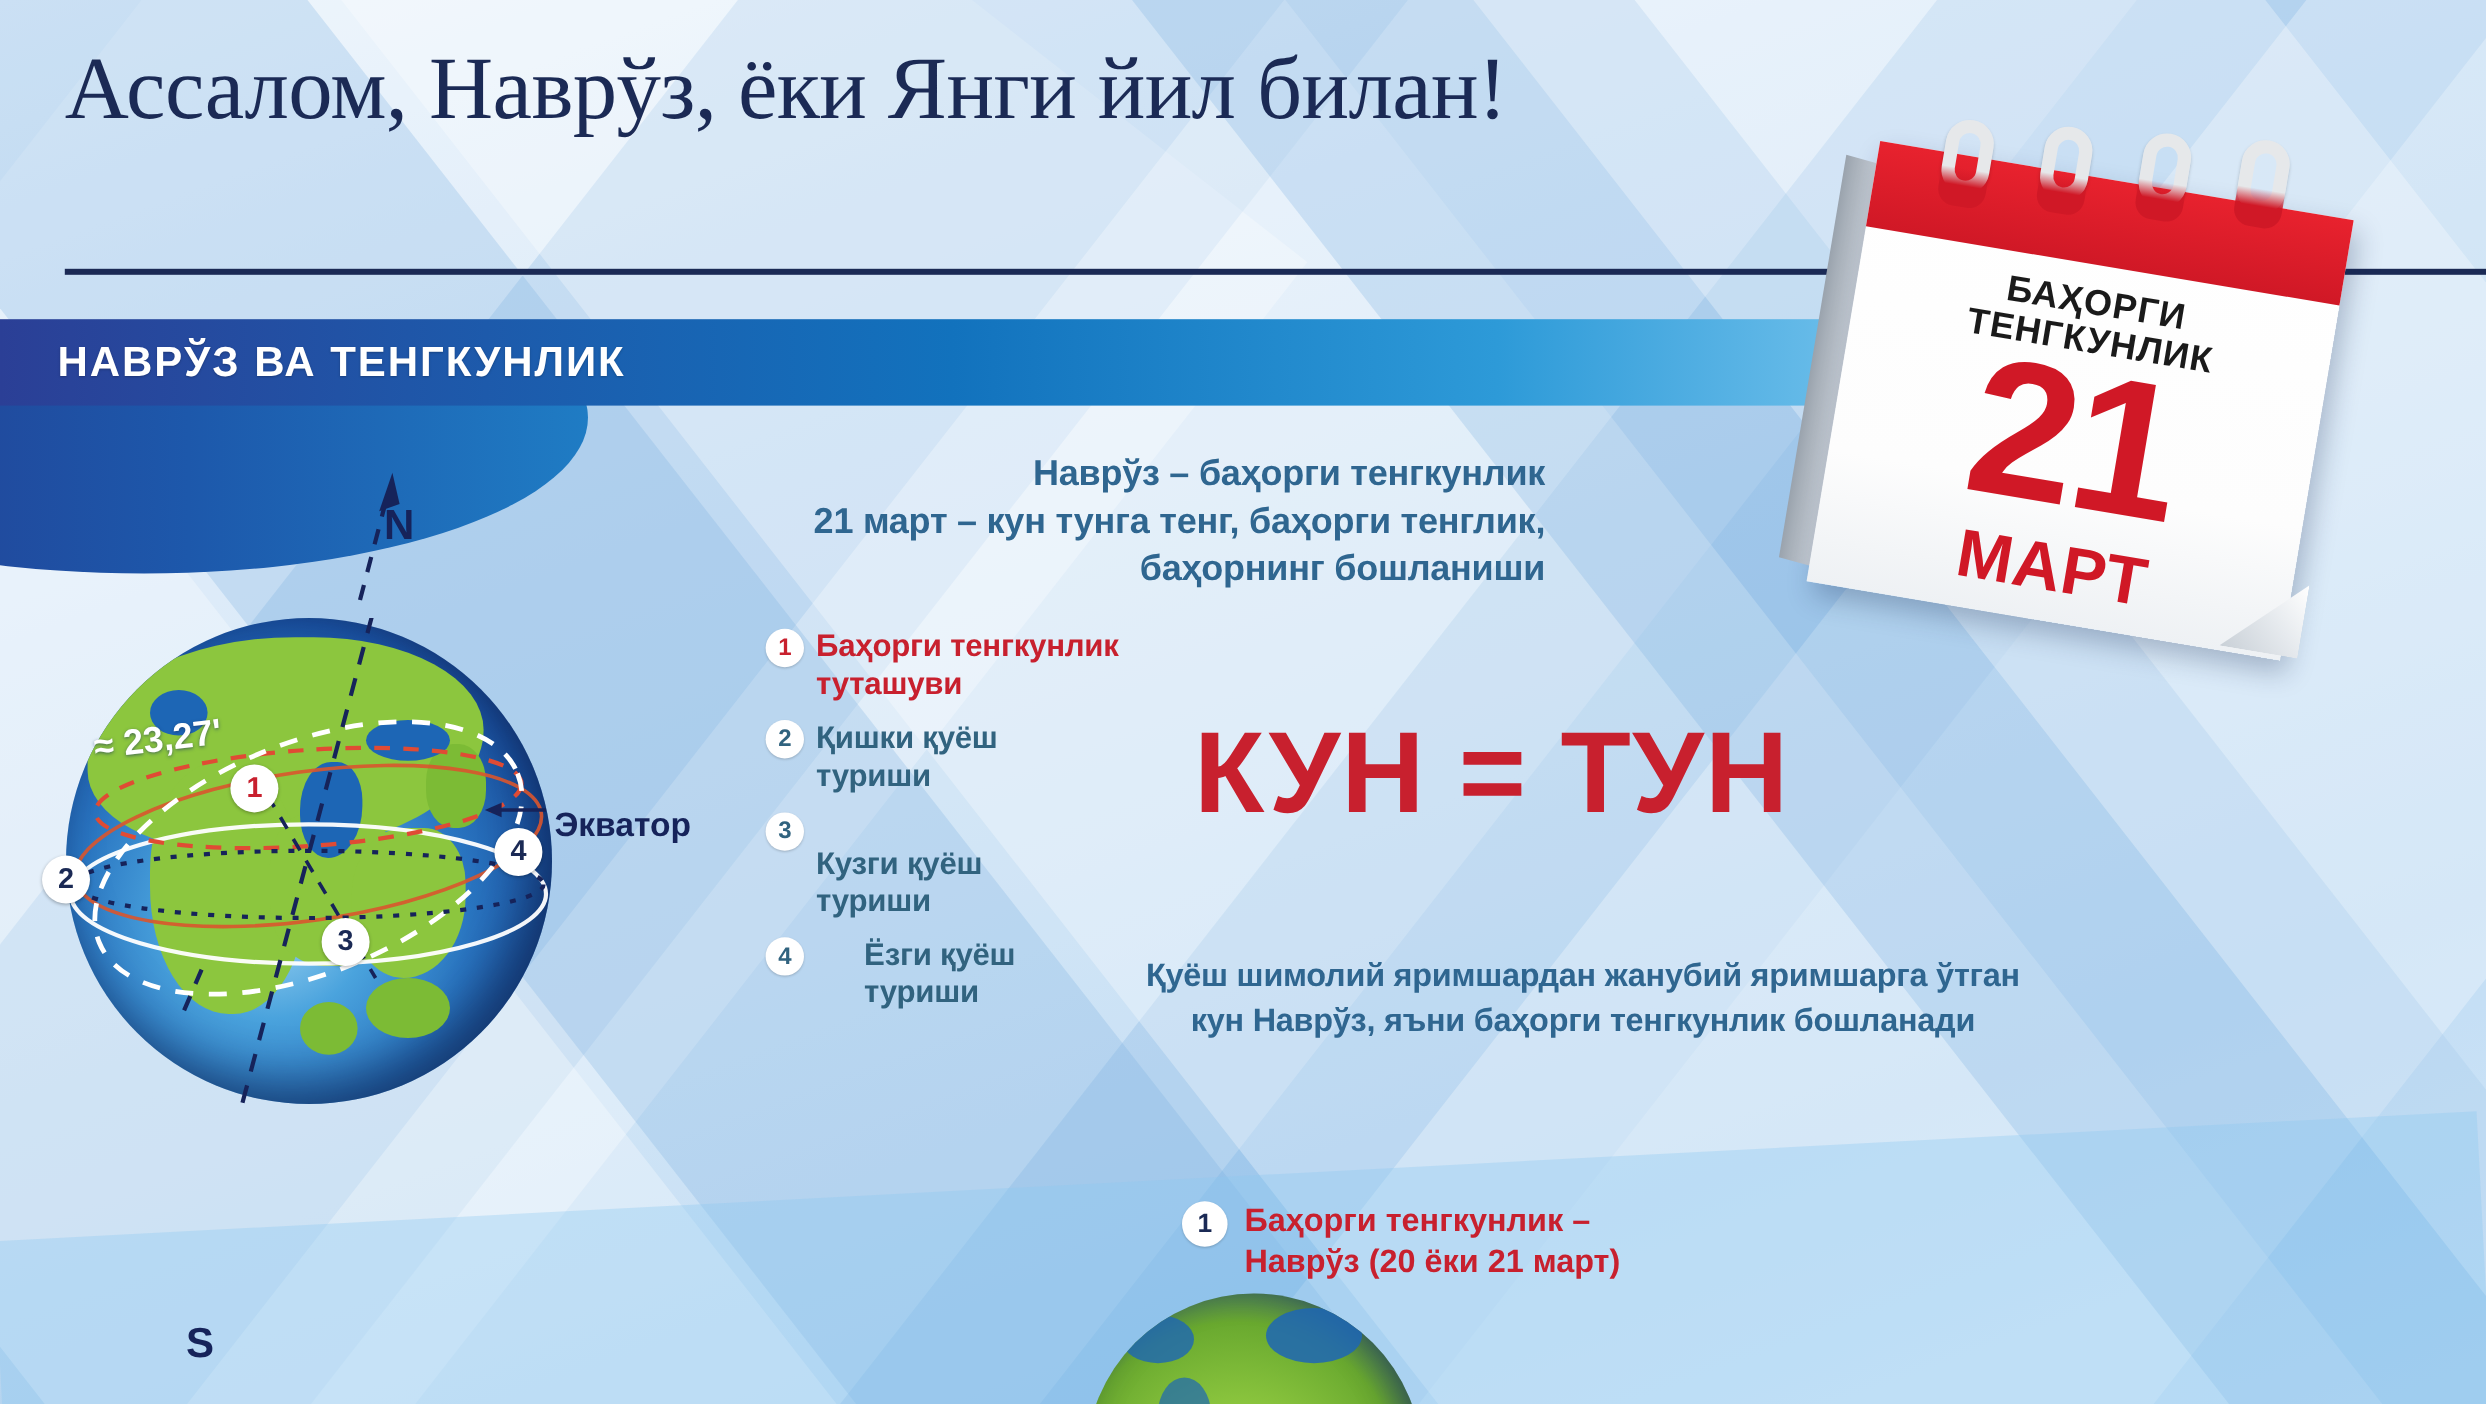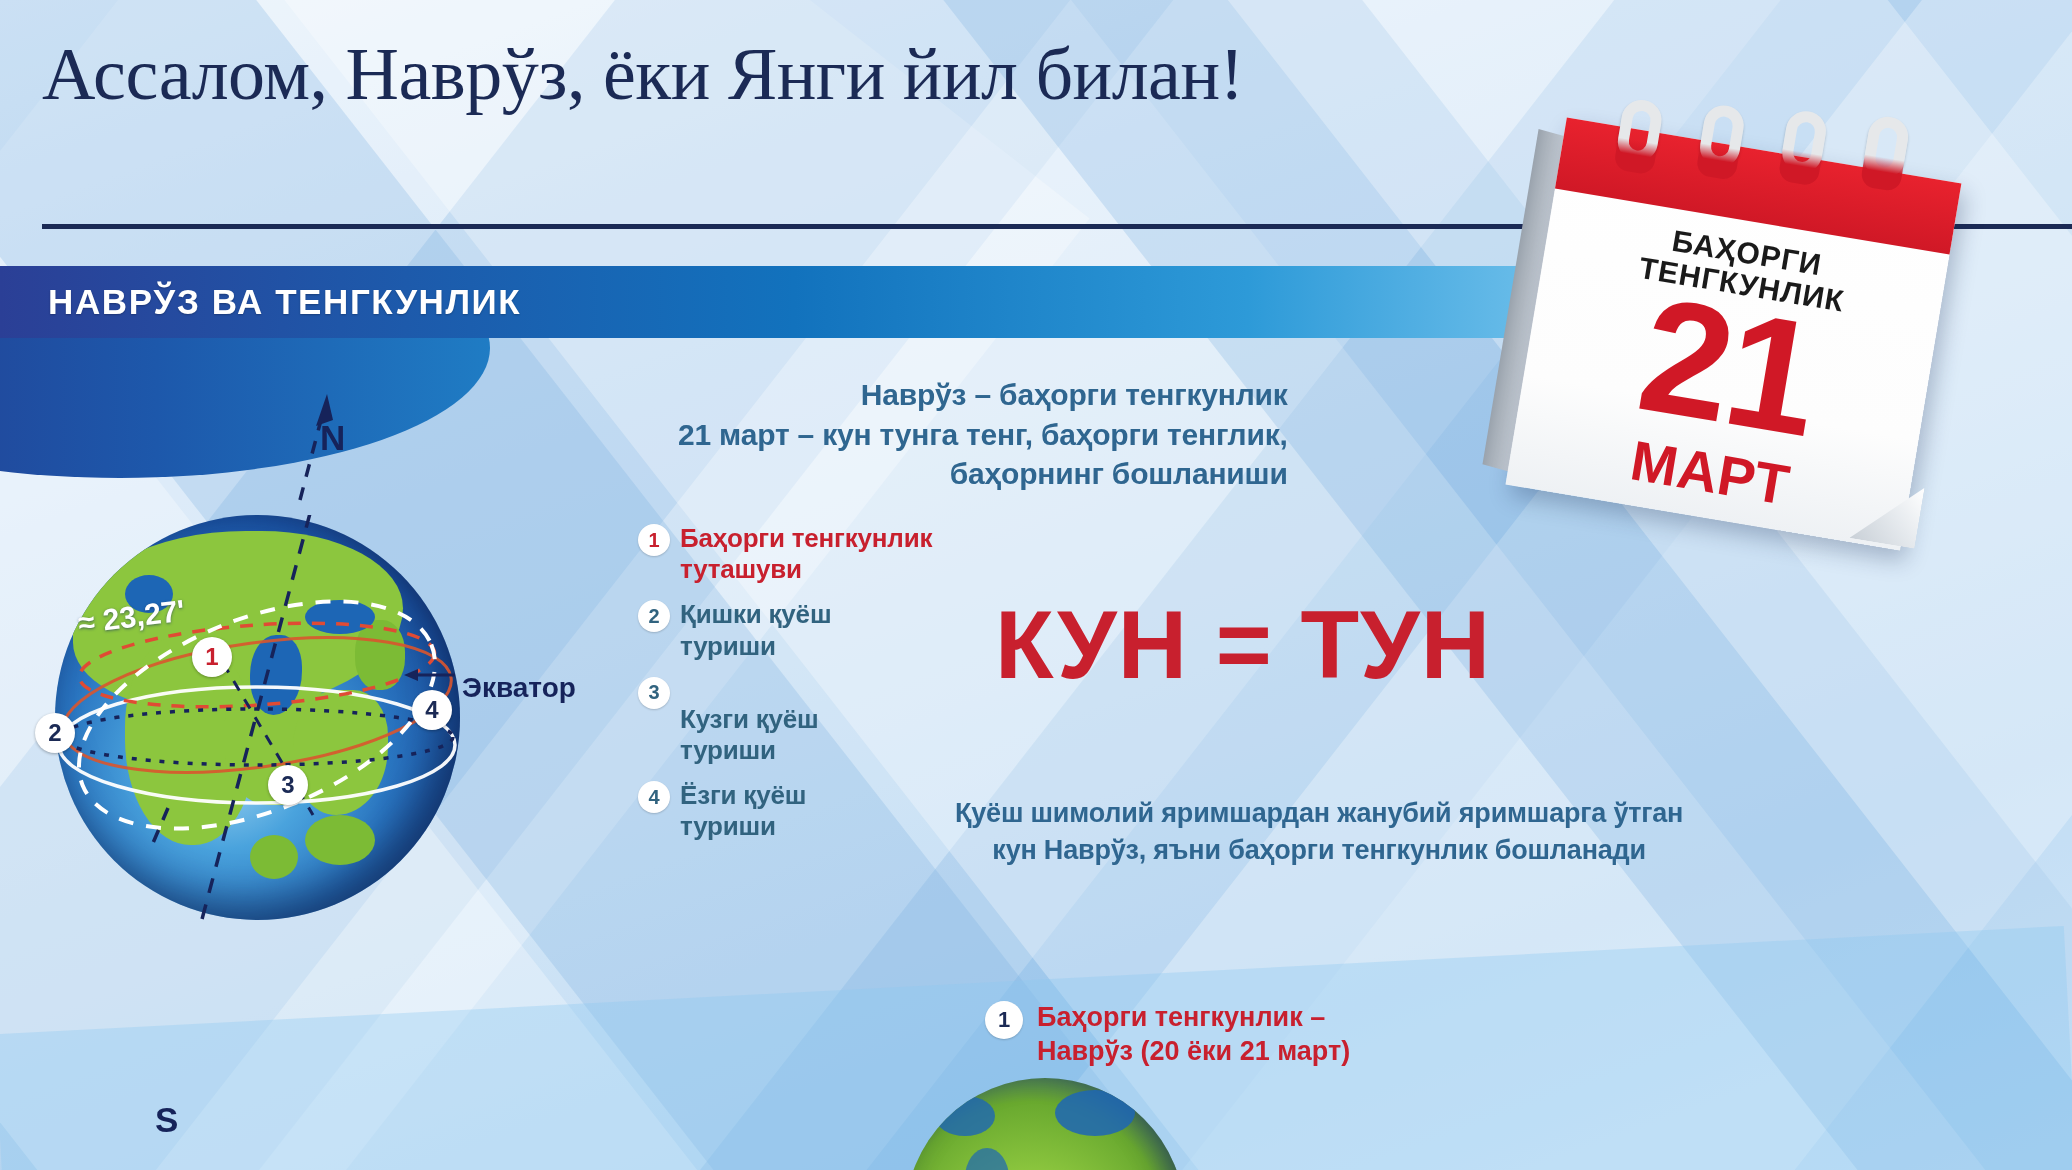--- a/index.html
+++ b/index.html
@@ -21,21 +21,21 @@
     position:absolute;
     background:rgba(255,255,255,0.30);
     transform-origin:center;
   }
   .band-d {
     position:absolute;
     background:rgba(120,175,225,0.26);
   }
 
   
-  #header { position:absolute; left:0; top:0; width:1899px; height:235px; z-index:5; }
+  #header { position:absolute; left:12px; top:0; width:1899px; height:235px; z-index:5; }
   #title {
     position:absolute; left:42px; top:32px;
     font-family:"Liberation Serif", serif;
     font-size:74px; font-weight:400; color:#1b2a55;
     letter-spacing:-0.5px; white-space:nowrap;
   }
   #subtitle {
     position:absolute; left:46px; top:140px;
     font-size:31px; font-weight:700; color:#1b2a55;
     letter-spacing:-0.3px; white-space:nowrap;
@@ -303,21 +303,21 @@
     <span class="legend-txt c-blue" style="white-space:pre-line;">Қишки қуёш
 туриши</span>
   </div>
   <div class="legend-row">
     <span class="legend-num n-blue">3</span>
     <span class="legend-txt c-blue" style="white-space:pre-line;margin-top:28px;">Кузги қуёш
 туриши</span>
   </div>
   <div class="legend-row">
     <span class="legend-num n-blue">4</span>
-    <span class="legend-txt c-blue" style="white-space:pre-line;">Ёзги қуёш
+    <span class="legend-txt c-blue" style="white-space:pre-line;margin-left:40px;">Ёзги қуёш
 туриши</span>
   </div>
 </div>
 
 <div id="equation">КУН = ТУН</div>
 
 <div id="note">Қуёш шимолий яримшардан жанубий яримшарга ўтган
 кун Наврўз, яъни баҳорги тенгкунлик бошланади</div>
 
 <div id="callout">

